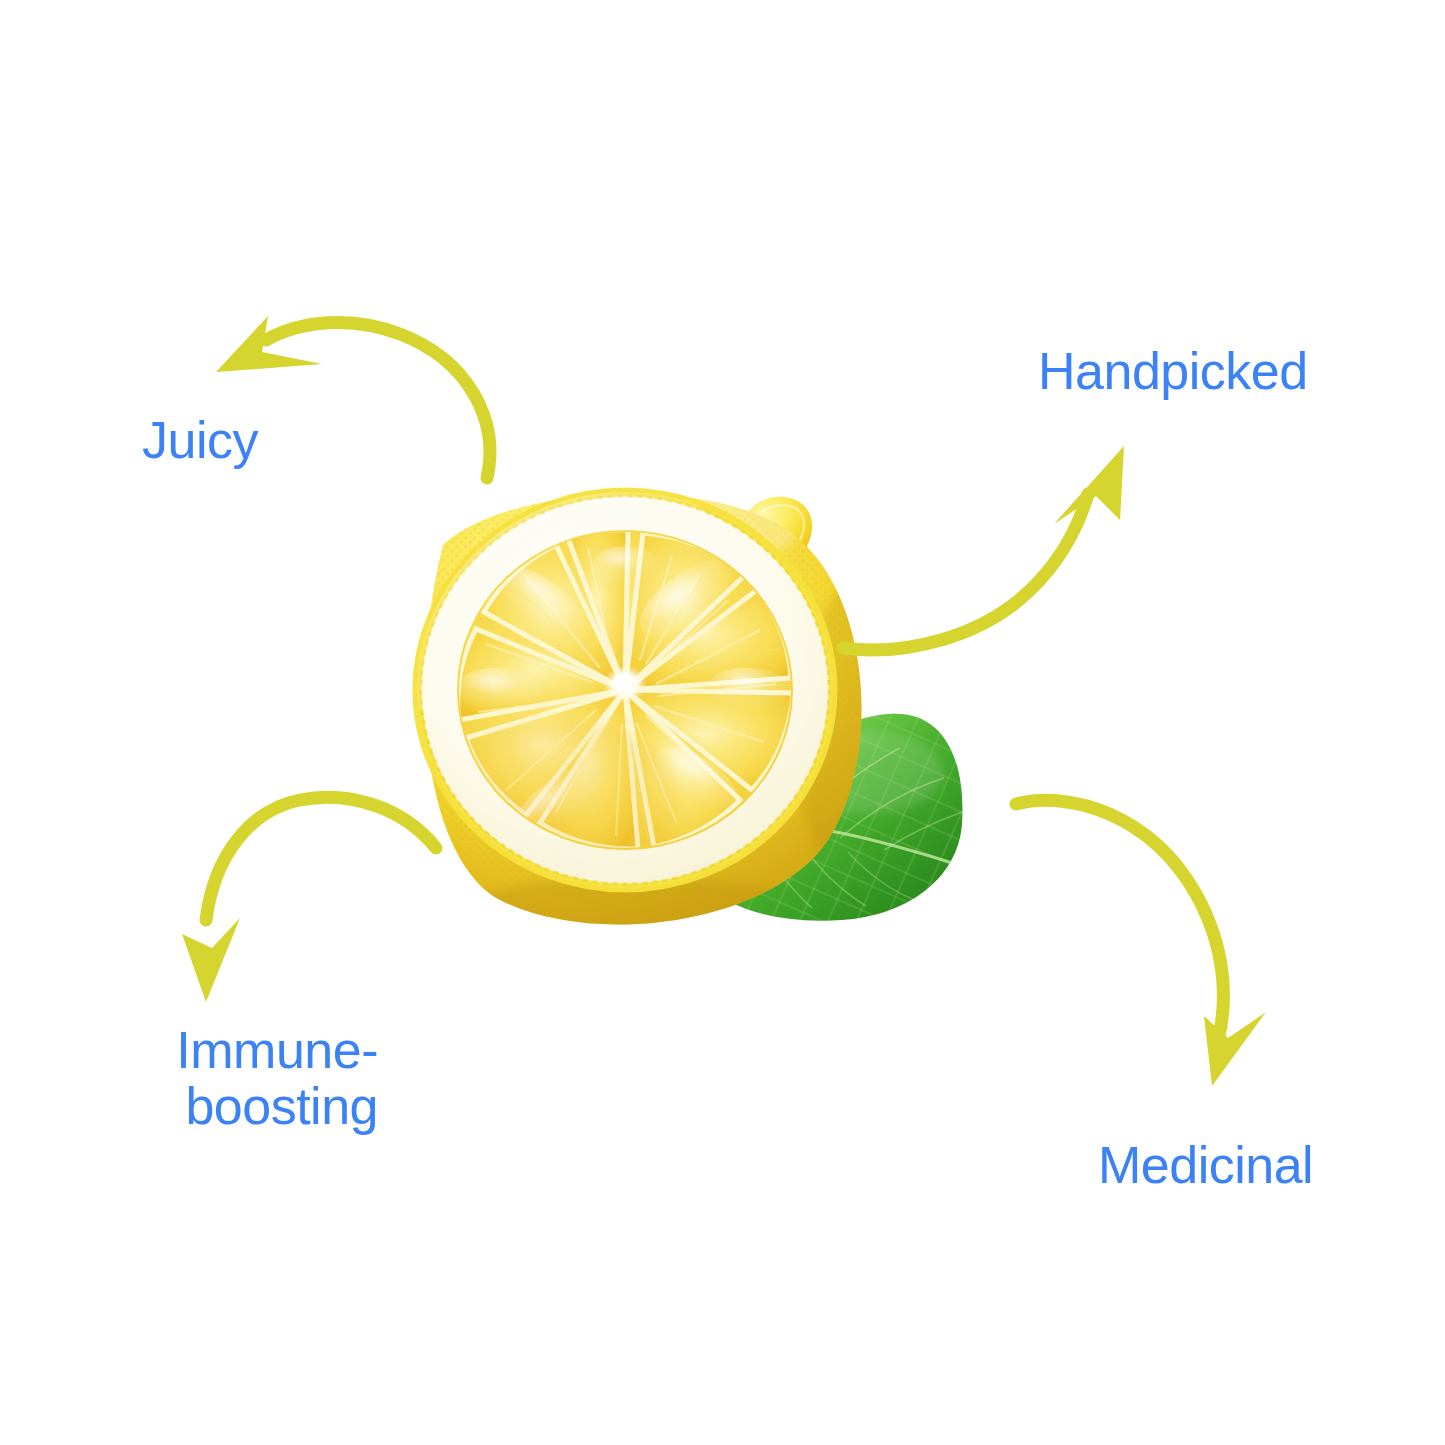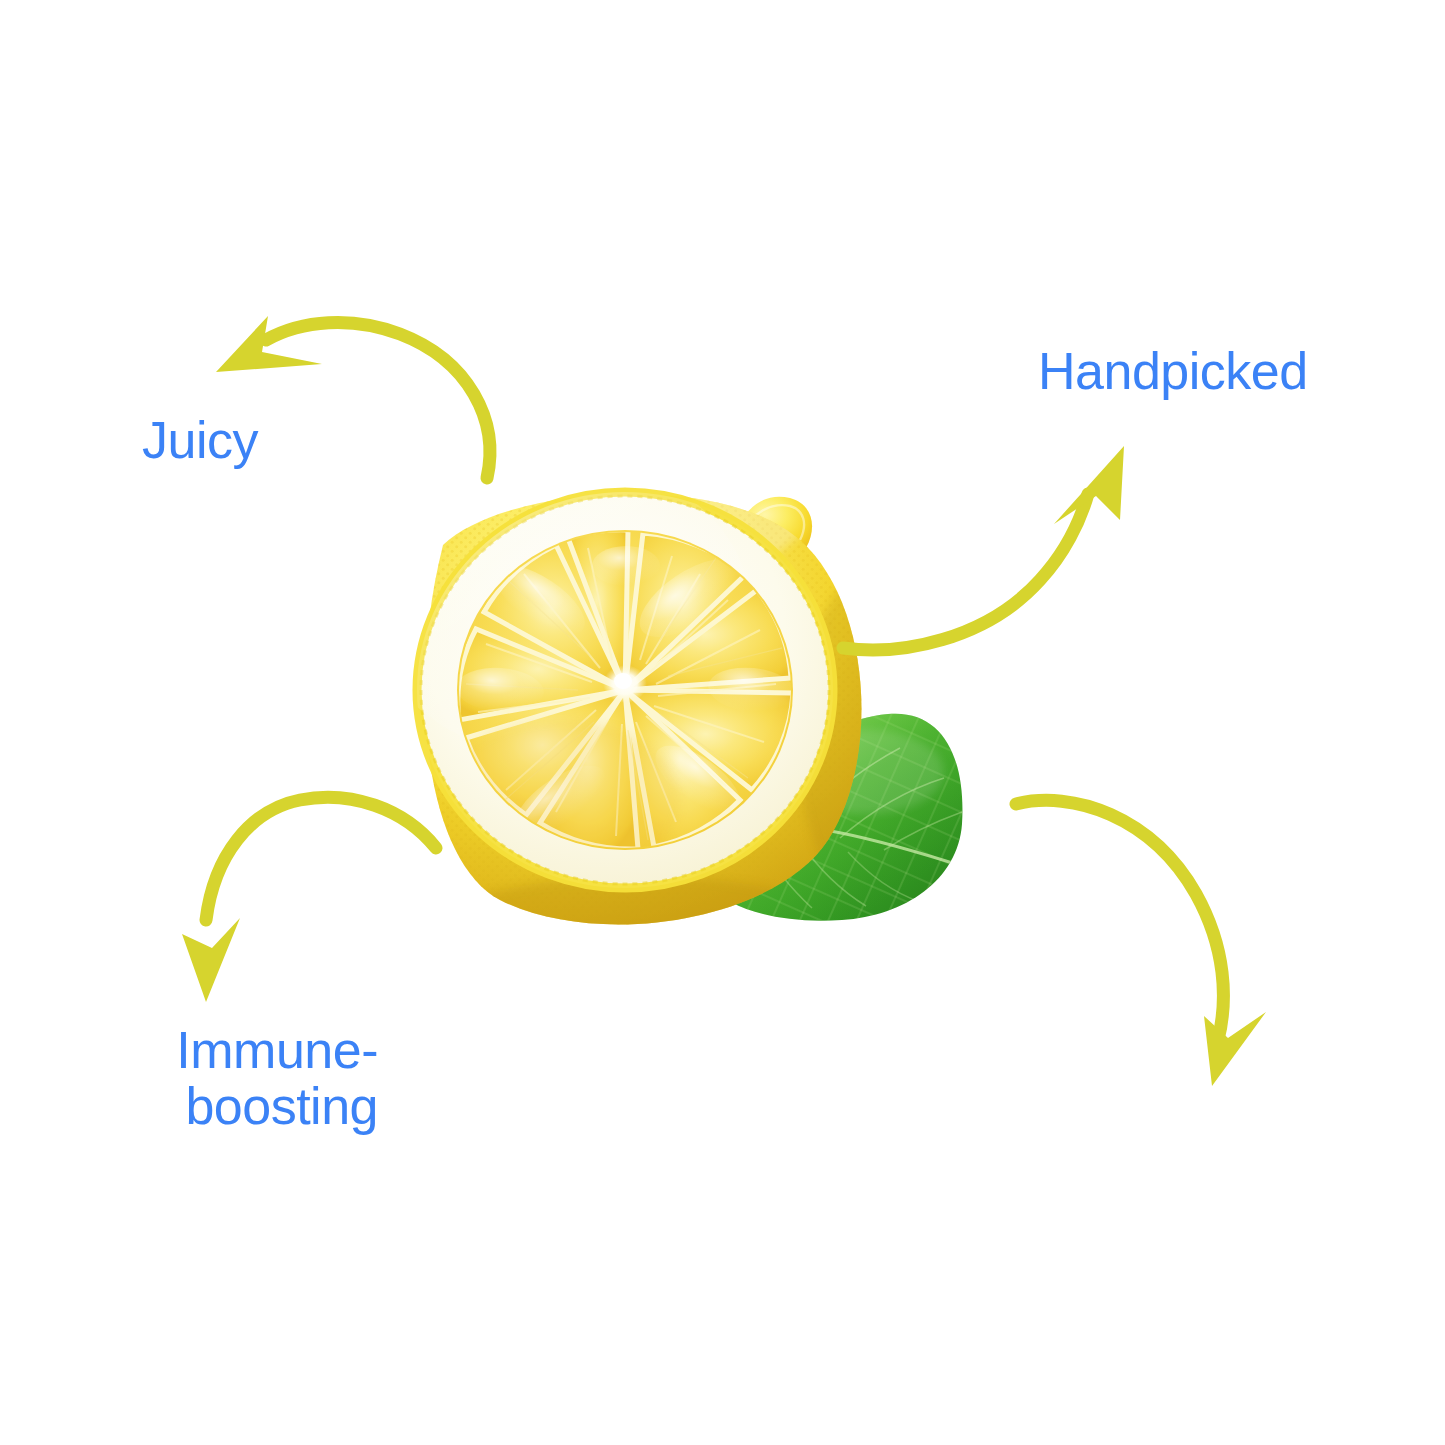--- a/index.html
+++ b/index.html
@@ -284,14 +284,15 @@
     </g>
   </svg>
 
   <div class="label" id="label-juicy">Juicy</div>
 
   <div class="label" id="label-handpicked">Handpicked</div>
 
   <div class="label" id="label-immune">Immune-
 boosting</div>
 
+  <div class="label" id="label-medicinal">Medicinal</div>
 
 </div>
 
 </body></html>

